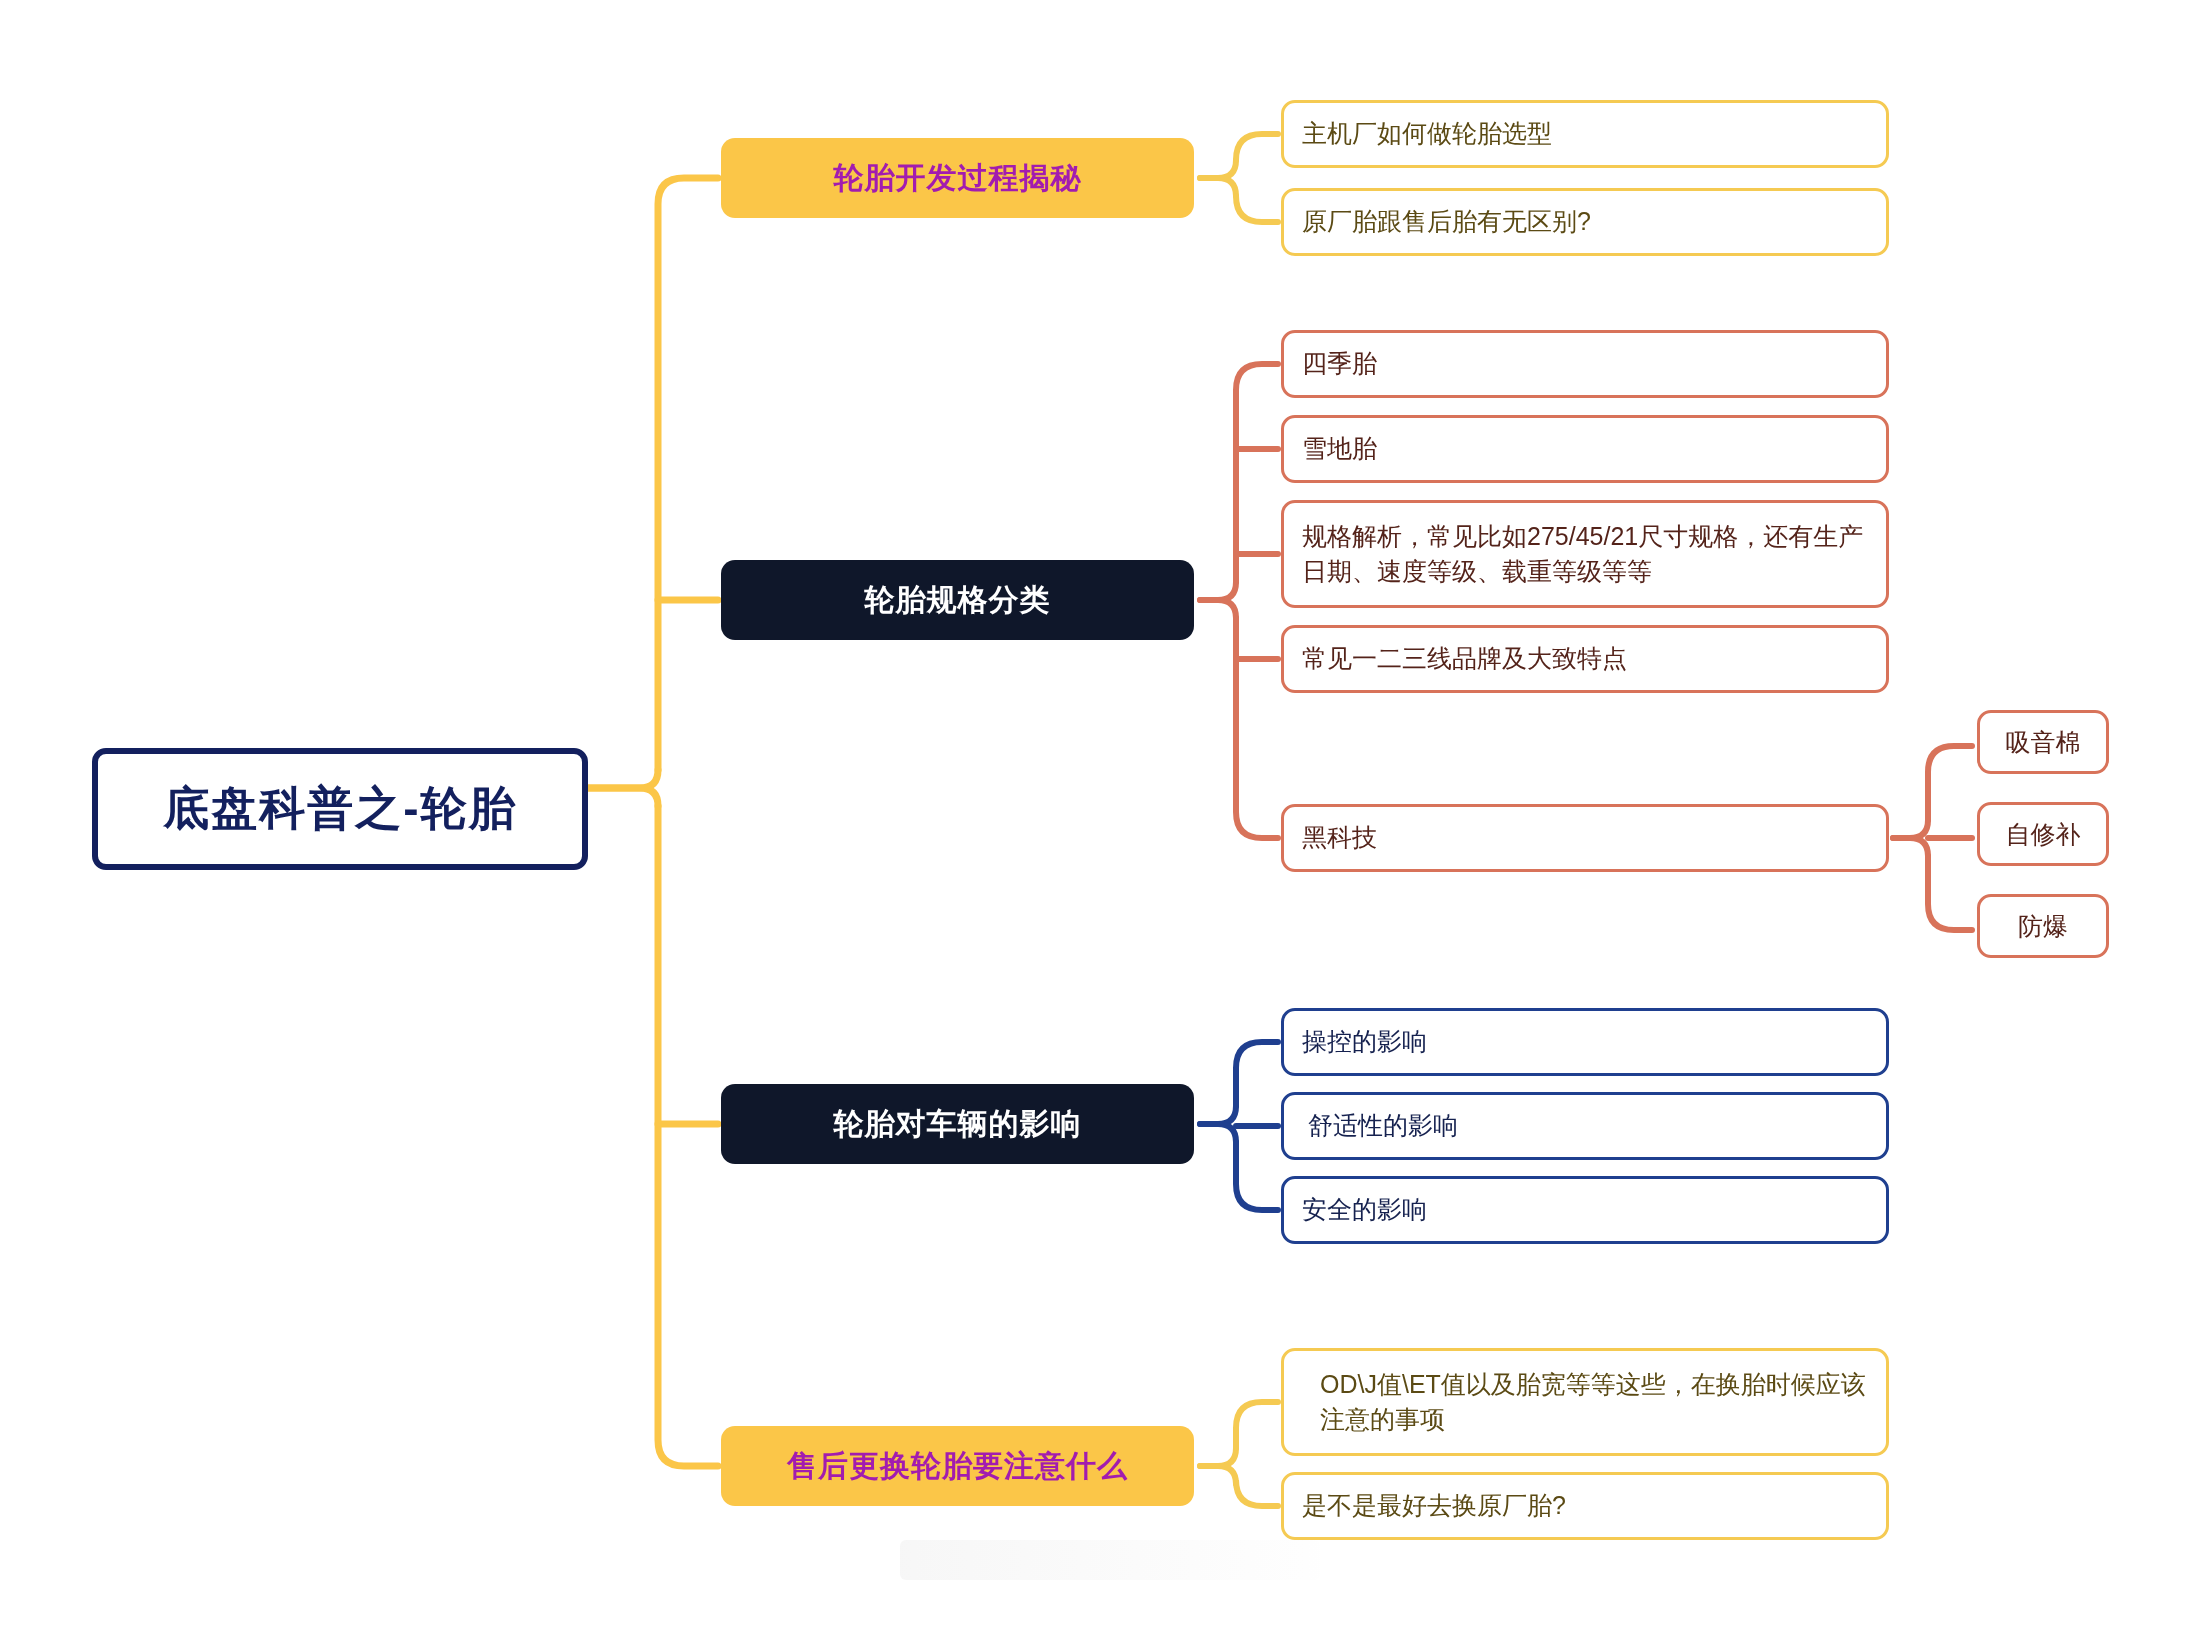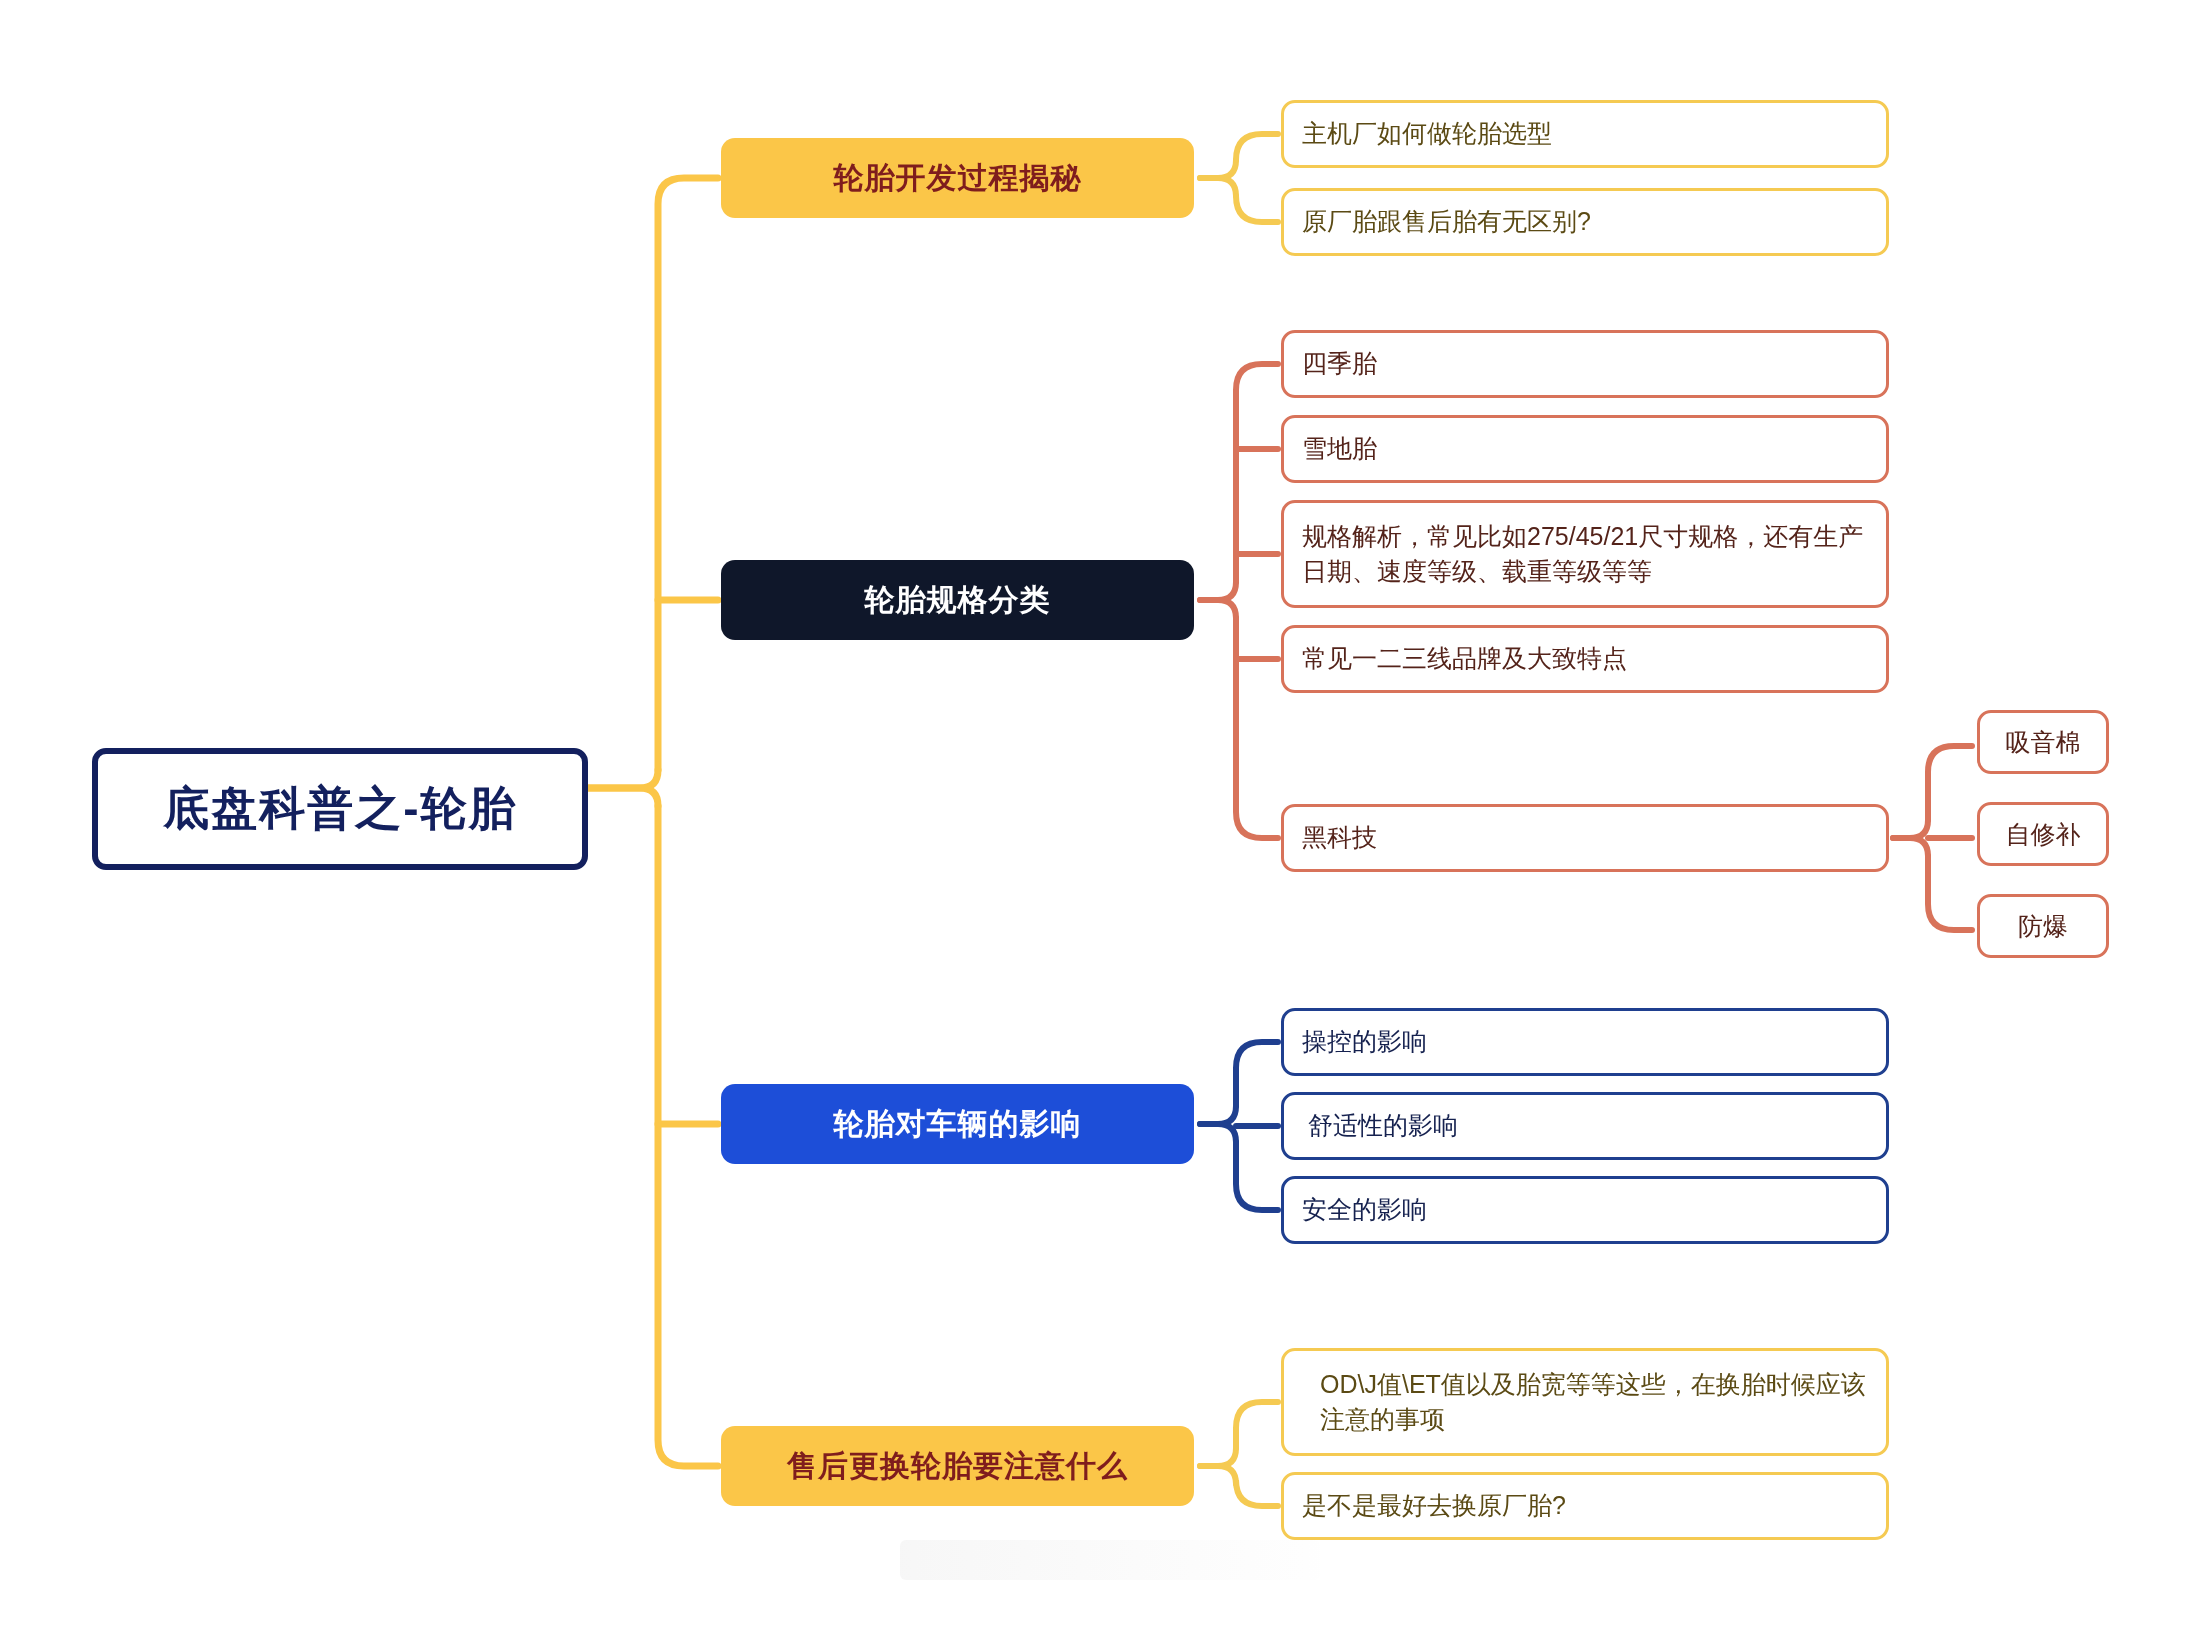--- a/index.html
+++ b/index.html
@@ -36,24 +36,24 @@
     left: 721px; width: 473px; height: 80px;
     border-radius: 14px;
     justify-content: center;
   }
   .branch span {
     text-align: center;
     font-size: 30px; font-weight: bold;
     letter-spacing: 1px;
   }
   .branch.yellow { background: #fbc648; }
-  .branch.yellow span { color: #7f1d1d; }
+  .branch.yellow span { color: #a21caf; }
   .branch.orange { background: #0f172a; }
   .branch.orange span { color: #ffffff; }
-  .branch.blue   { background: #1d4ed8; font-family: Liberation Mono, monospace; }
+  .branch.blue   { background: #0f172a; font-family: Liberation Mono, monospace; }
   .branch.blue   span { color: #ffffff; }
 
   
   .leaf {
     left: 1281px; width: 608px;
     box-sizing: border-box;
     border-width: 3px; border-style: solid;
     border-radius: 14px;
     background: #ffffff;
     padding: 0 18px;

